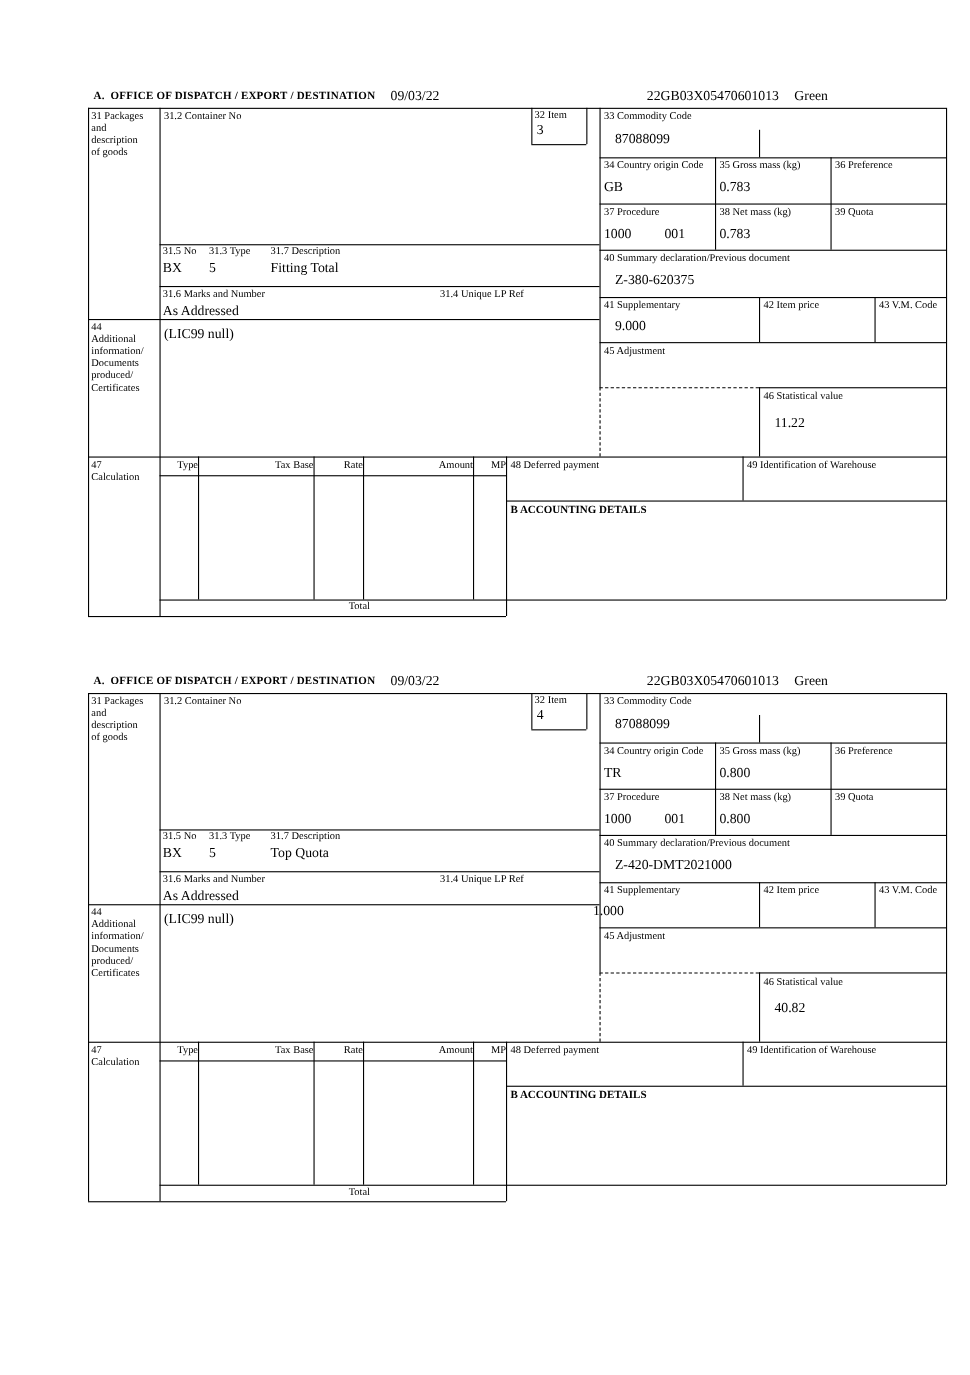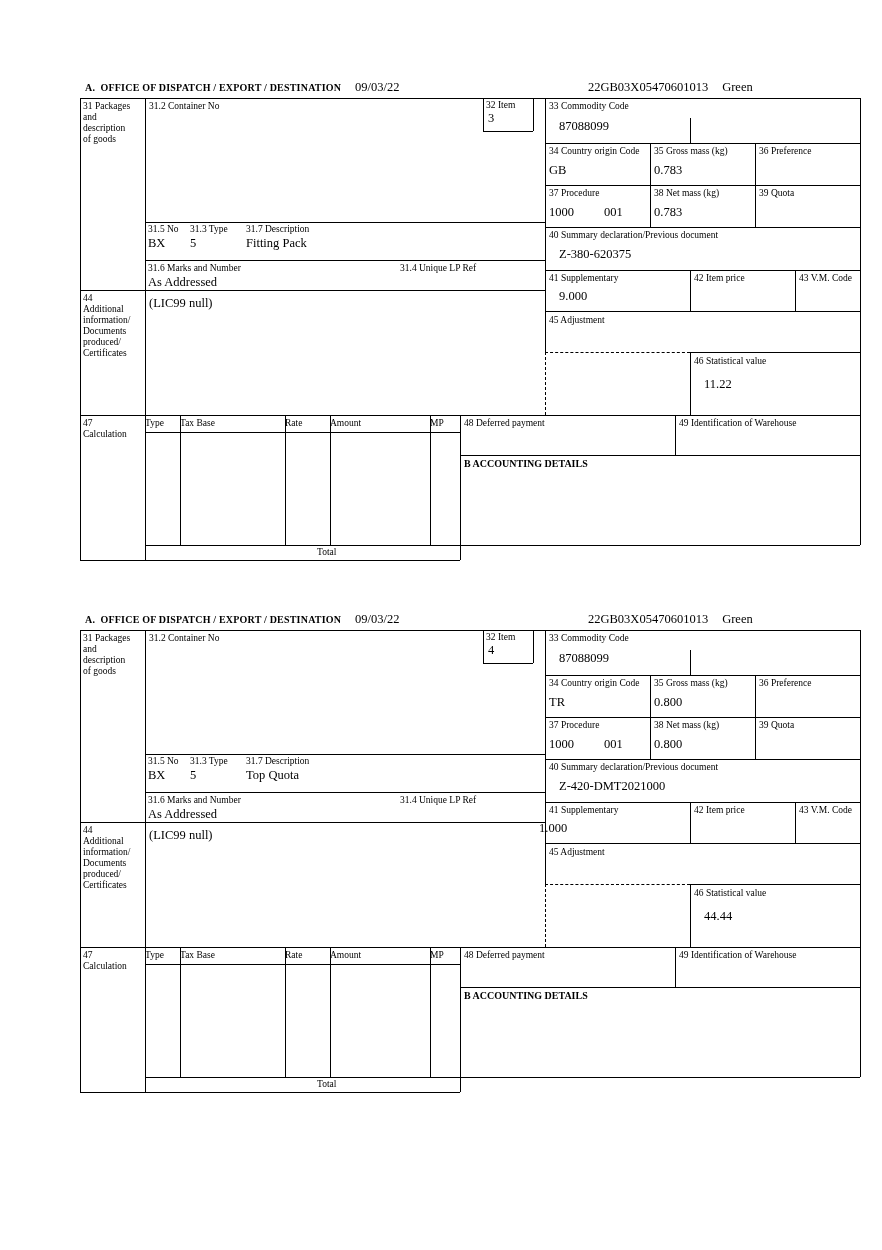--- a/index.html
+++ b/index.html
@@ -10,21 +10,21 @@
   #page section:nth-of-type(1){top:80px;}
   #page section:nth-of-type(2){top:612px;}
   .hl{position:absolute;border-top:1px solid #000;height:0;}
   .vl{position:absolute;border-left:1px solid #000;width:0;}
   .dash-h{border-top-style:dashed;}
   .dash-v{border-left-style:dashed;}
   .lbl{position:absolute;font-size:9.5px;line-height:11px;white-space:pre-line;}
   .val{position:absolute;font-size:12.5px;line-height:14px;white-space:pre;}
   .hdr{position:absolute;font-size:10px;font-weight:bold;letter-spacing:0.2px;white-space:pre;}
   .acct{position:absolute;font-size:10px;font-weight:bold;white-space:pre;}
-  .ctr{text-align:left;}
+  .ctr{text-align:right;}
   .refwrap{display:flex;gap:14px;}
 </style>
 </head>
 <body>
 
 <div id="page">
 <section class="block">
 
   <div class="hdr" style="left:5px;top:2px">A.  OFFICE OF DISPATCH / EXPORT / DESTINATION</div>
   <div class="val" style="left:275px;top:0px">09/03/22</div>
@@ -102,21 +102,21 @@
   <div class="val" style="left:524px;top:125px">001</div>
   <div class="lbl" style="left:574px;top:108px">38 Net mass (kg)</div>
   <div class="val" style="left:574px;top:125px">0.783</div>
   <div class="lbl" style="left:679px;top:108px">39 Quota</div>
 
   <div class="lbl" style="left:68px;top:144px">31.5 No</div>
   <div class="lbl" style="left:110px;top:144px">31.3 Type</div>
   <div class="lbl" style="left:166px;top:144px">31.7 Description</div>
   <div class="val" style="left:68px;top:156px">BX</div>
   <div class="val" style="left:110px;top:156px">5</div>
-  <div class="val" style="left:166px;top:156px">Fitting Pack</div>
+  <div class="val" style="left:166px;top:156px">Fitting Total</div>
 
   <div class="lbl" style="left:469px;top:150px">40 Summary declaration/Previous document</div>
   <div class="val" style="left:479px;top:167px">Z-380-620375</div>
 
   <div class="lbl" style="left:68px;top:183px">31.6 Marks and Number</div>
   <div class="lbl" style="left:320px;top:183px">31.4 Unique LP Ref</div>
   <div class="val" style="left:68px;top:195px">As Addressed</div>
 
   <div class="lbl" style="left:469px;top:193px">41 Supplementary</div>
   <div class="val" style="left:479px;top:209px">9.000</div>
@@ -240,21 +240,21 @@
   <div class="lbl" style="left:469px;top:193px">41 Supplementary</div>
   <div class="val" style="left:459px;top:209px">1.000</div>
   <div class="lbl" style="left:614px;top:193px">42 Item price</div>
   <div class="lbl" style="left:719px;top:193px">43 V.M. Code</div>
 
   <div class="val" style="left:69px;top:216px">(LIC99 null)</div>
 
   <div class="lbl" style="left:469px;top:235px">45 Adjustment</div>
 
   <div class="lbl" style="left:614px;top:276px">46 Statistical value</div>
-  <div class="val" style="left:624px;top:297px">44.44</div>
+  <div class="val" style="left:624px;top:297px">40.82</div>
 
   <div class="lbl ctr" style="left:65px;top:338px;width:35px">Type</div>
   <div class="lbl ctr" style="left:100px;top:338px;width:105px">Tax Base</div>
   <div class="lbl ctr" style="left:205px;top:338px;width:45px">Rate</div>
   <div class="lbl ctr" style="left:250px;top:338px;width:100px">Amount</div>
   <div class="lbl ctr" style="left:350px;top:338px;width:30px">MP</div>
   <div class="lbl" style="left:237px;top:467px">Total</div>
 
   <div class="lbl" style="left:384px;top:338px">48 Deferred payment</div>
   <div class="lbl" style="left:599px;top:338px">49 Identification of Warehouse</div>

